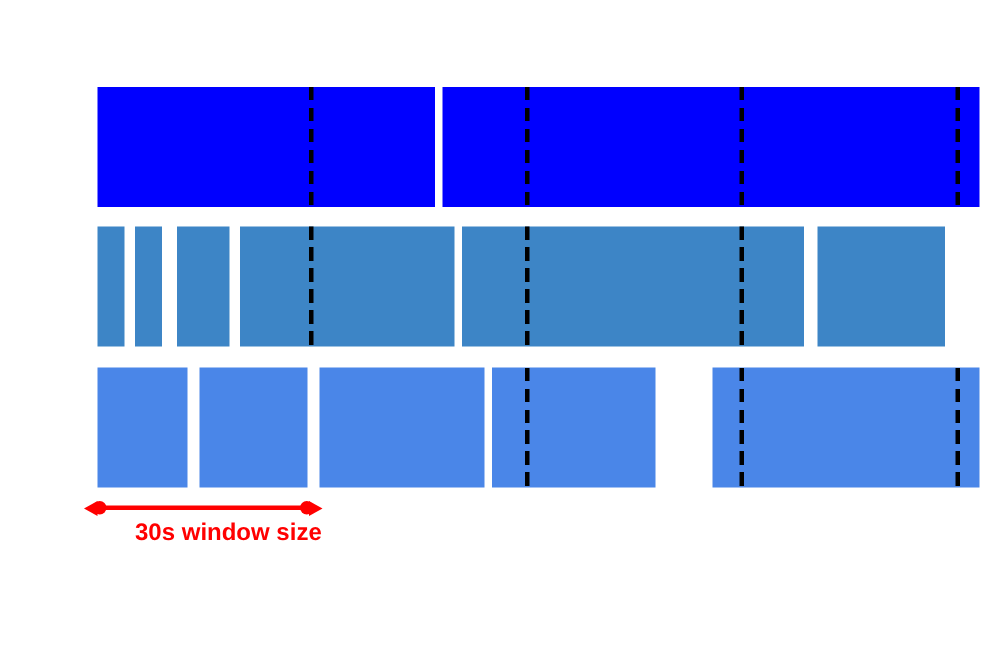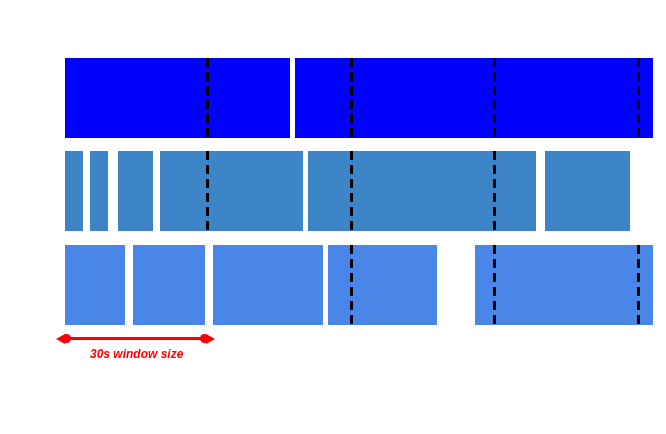--- a/index.html
+++ b/index.html
@@ -45,25 +45,24 @@
   }
   .arrow-head {
     position: absolute;
     width: 0;
     height: 0;
     border-top: 5px solid transparent;
     border-bottom: 5px solid transparent;
   }
   .size-label {
     position: absolute;
-    font-size: 12px;
+    font-size: 16px;
     font-weight: bold;
     letter-spacing: 0px;
     white-space: nowrap;
-    font-style: italic;
   }
 </style>
 </head>
 <body>
 
 <div class="canvas">
   <div>
       <div class="flow-row" style="top: 58px; height: 80px;">
         <div class="seg" style="left: 65px; width: 225px; background: rgb(0, 0, 255);"></div>
         <div class="seg" style="left: 295px; width: 358px; background: rgb(0, 0, 255);"></div>

